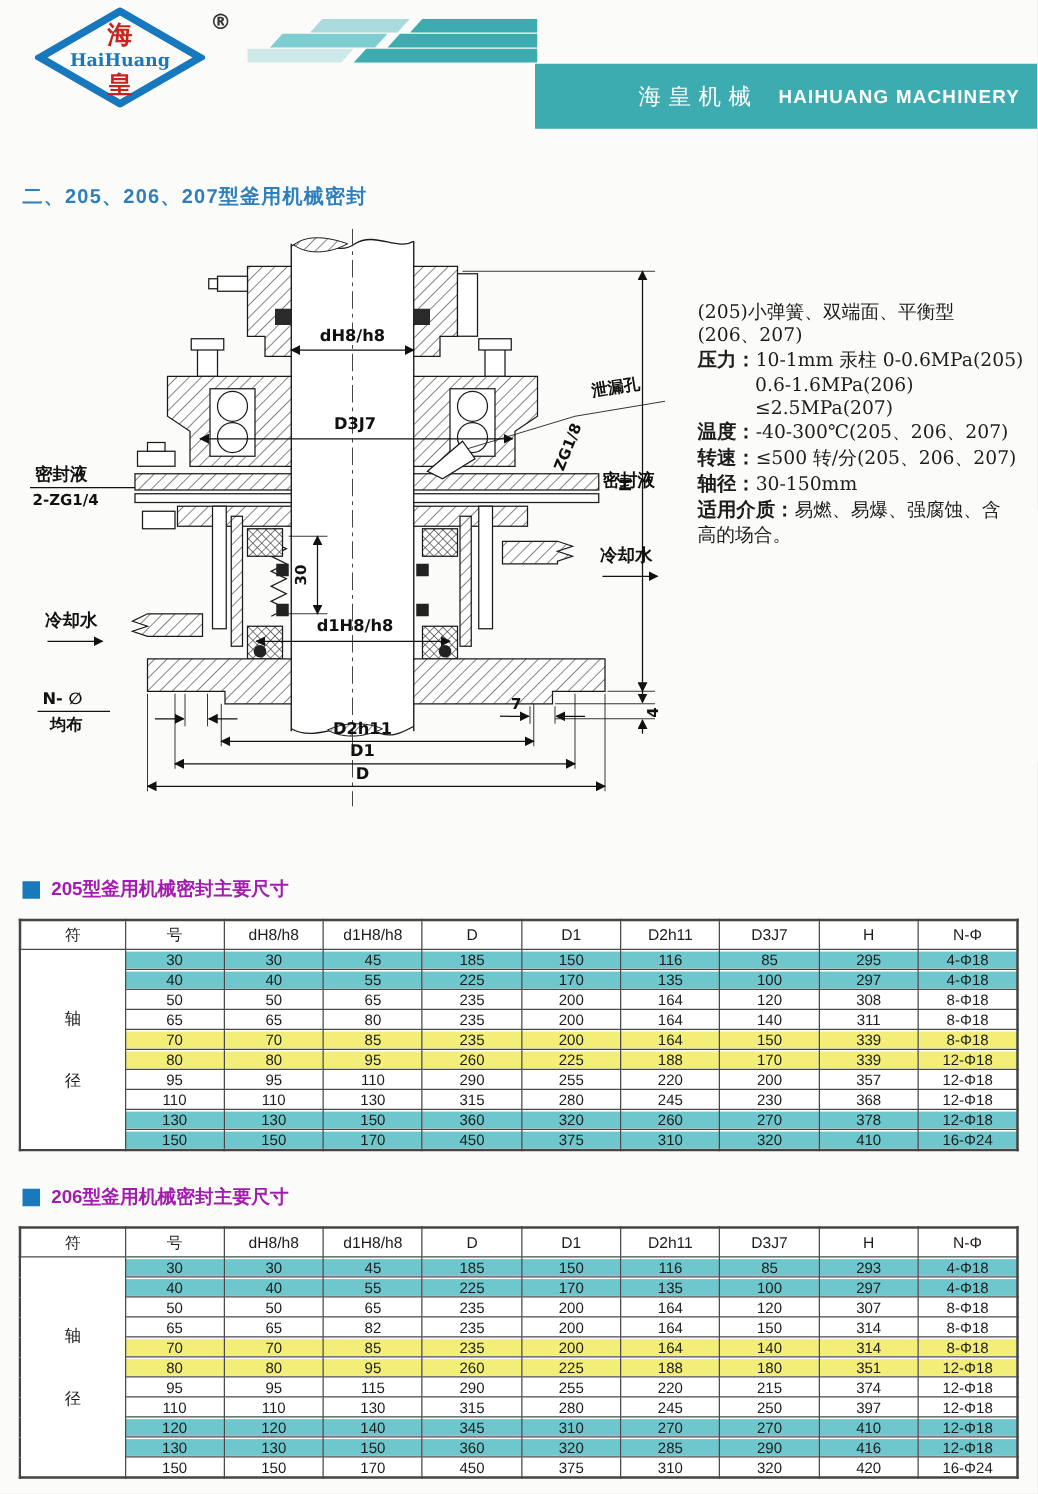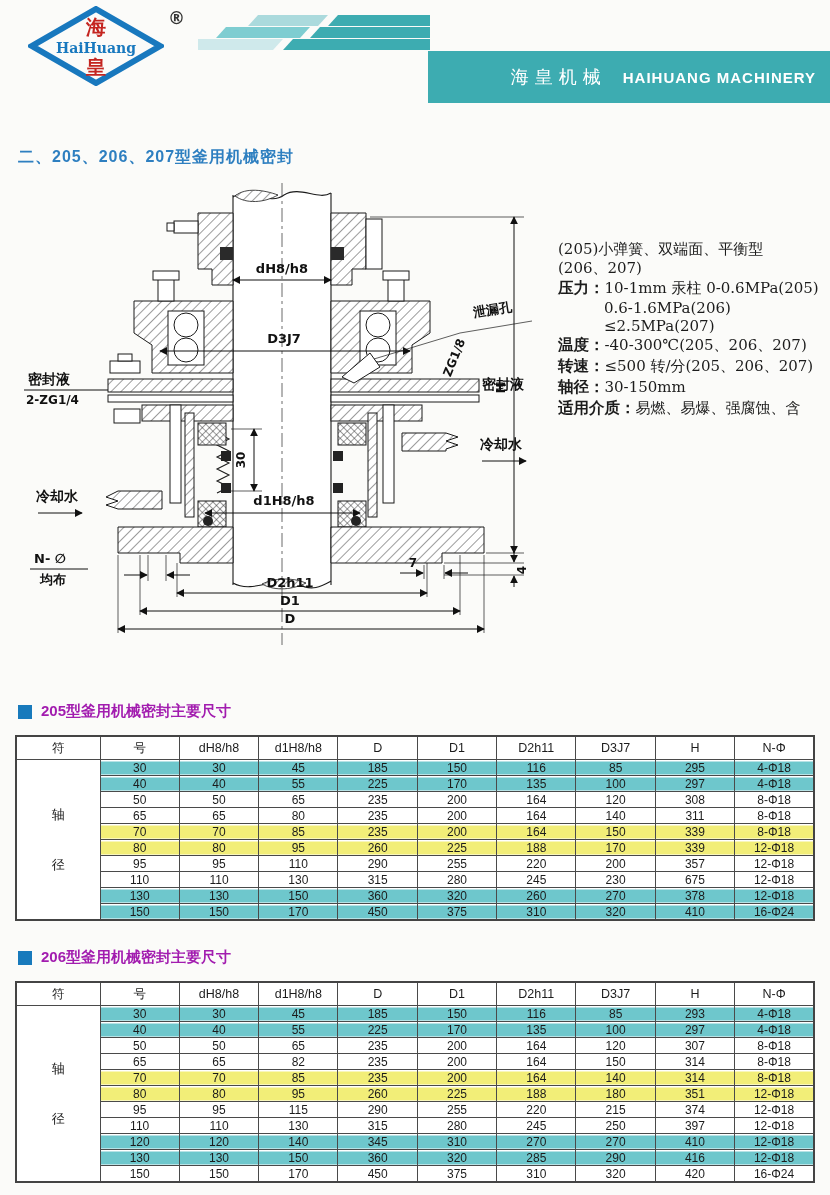--- a/index.html
+++ b/index.html
@@ -214,20 +214,21 @@
   <div id="specs">
       <div class="spec-line"><span>(205)小弹簧、双端面、平衡型</span></div>
       <div class="spec-line"><span>(206、207)</span></div>
       <div class="spec-line"><span class="spec-bold">压力：</span><span>10-1mm 汞柱 0-0.6MPa(205)</span></div>
       <div class="spec-line indent"><span>0.6-1.6MPa(206)</span></div>
       <div class="spec-line indent"><span>≤2.5MPa(207)</span></div>
       <div class="spec-line"><span class="spec-bold">温度：</span><span>-40-300℃(205、206、207)</span></div>
       <div class="spec-line"><span class="spec-bold">转速：</span><span>≤500 转/分(205、206、207)</span></div>
       <div class="spec-line"><span class="spec-bold">轴径：</span><span>30-150mm</span></div>
       <div class="spec-line"><span class="spec-bold">适用介质：</span><span>易燃、易爆、强腐蚀、含</span></div>
+      <div class="spec-line"><span>高的场合。</span></div>
     </div>
 
   <div class="sec-title" id="sec1">
     <span class="sec-bullet"></span>
     <span>205型釜用机械密封主要尺寸</span>
   </div>
   <div id="tbl1">
       <table class="dim-table">
         <colgroup>
           <col style="width: 84px;">
@@ -340,21 +341,21 @@
             <td>12-Φ18</td>
           </tr>
           <tr class="row-white">
             <td>110</td>
             <td>110</td>
             <td>130</td>
             <td>315</td>
             <td>280</td>
             <td>245</td>
             <td>230</td>
-            <td>675</td>
+            <td>368</td>
             <td>12-Φ18</td>
           </tr>
           <tr class="row-teal">
             <td>130</td>
             <td>130</td>
             <td>150</td>
             <td>360</td>
             <td>320</td>
             <td>260</td>
             <td>270</td>

